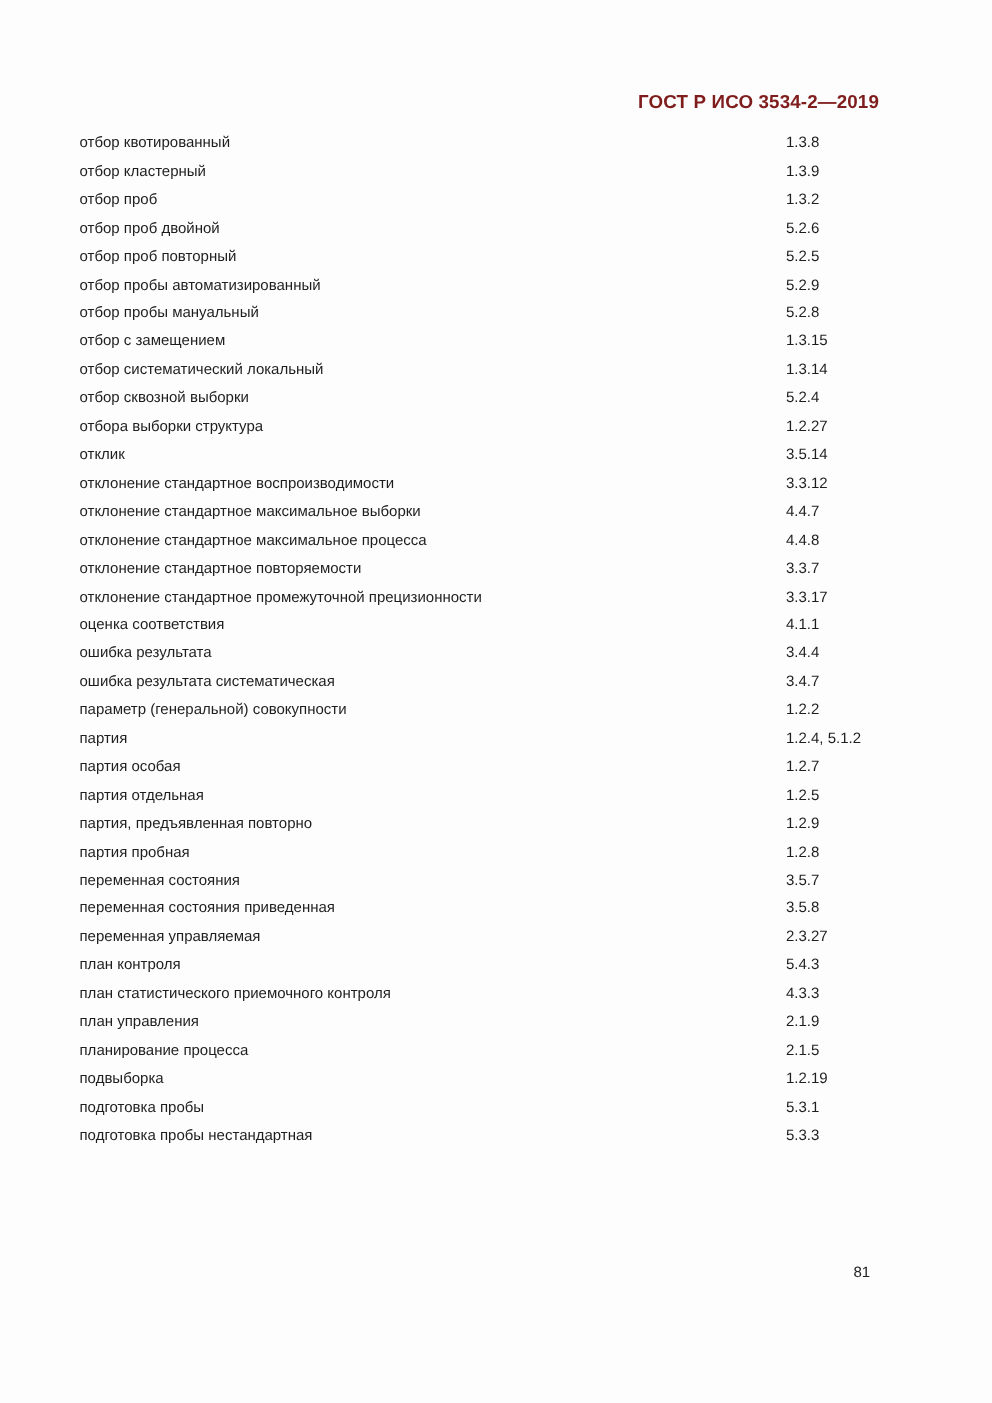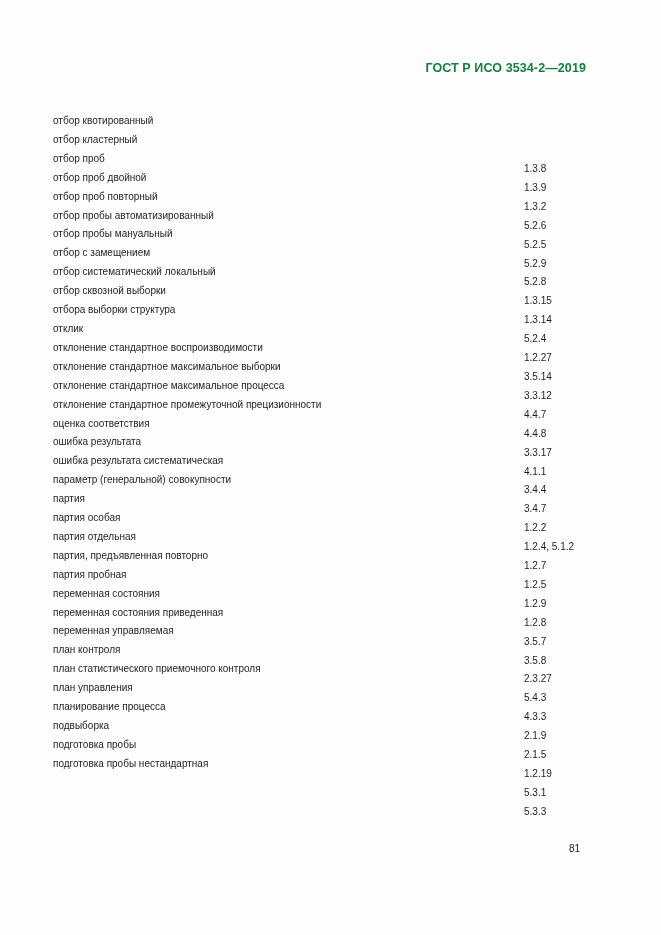--- a/index.html
+++ b/index.html
@@ -10,47 +10,46 @@
     color: #1e1e1e;
     position: relative;
     overflow: hidden;
   }
   .header {
     position: absolute;
     top: 61px;
     right: 75px;
     font-size: 12.5px;
     font-weight: bold;
-    color: #15803d;
+    color: #7f1d1d;
     letter-spacing: 0.1px;
   }
   .index-list {
     position: absolute;
-    top: 114px;
+    top: 89px;
     left: 53px;
     width: 560px;
   }
   .row {
     position: relative;
     height: 18.92px;
     font-size: 10px;
     line-height: 14px;
   }
   .term {
     position: absolute;
     left: 0;
     top: 0;
     white-space: nowrap;
   }
   .ref {
     position: absolute;
     left: 471px;
     top: 0;
     white-space: nowrap;
-    margin-top: 48px;
   }
   .page-number {
     position: absolute;
     top: 843px;
     left: 569px;
     font-size: 10px;
     color: #222;
   }
 </style>
 </head>
@@ -113,20 +112,24 @@
     </div>
   <div class="row">
       <span class="term">отклонение стандартное максимальное выборки</span>
       <span class="ref">4.4.7</span>
     </div>
   <div class="row">
       <span class="term">отклонение стандартное максимальное процесса</span>
       <span class="ref">4.4.8</span>
     </div>
   <div class="row">
+      <span class="term">отклонение стандартное повторяемости</span>
+      <span class="ref">3.3.7</span>
+    </div>
+  <div class="row">
       <span class="term">отклонение стандартное промежуточной прецизионности</span>
       <span class="ref">3.3.17</span>
     </div>
   <div class="row">
       <span class="term">оценка соответствия</span>
       <span class="ref">4.1.1</span>
     </div>
   <div class="row">
       <span class="term">ошибка результата</span>
       <span class="ref">3.4.4</span>

